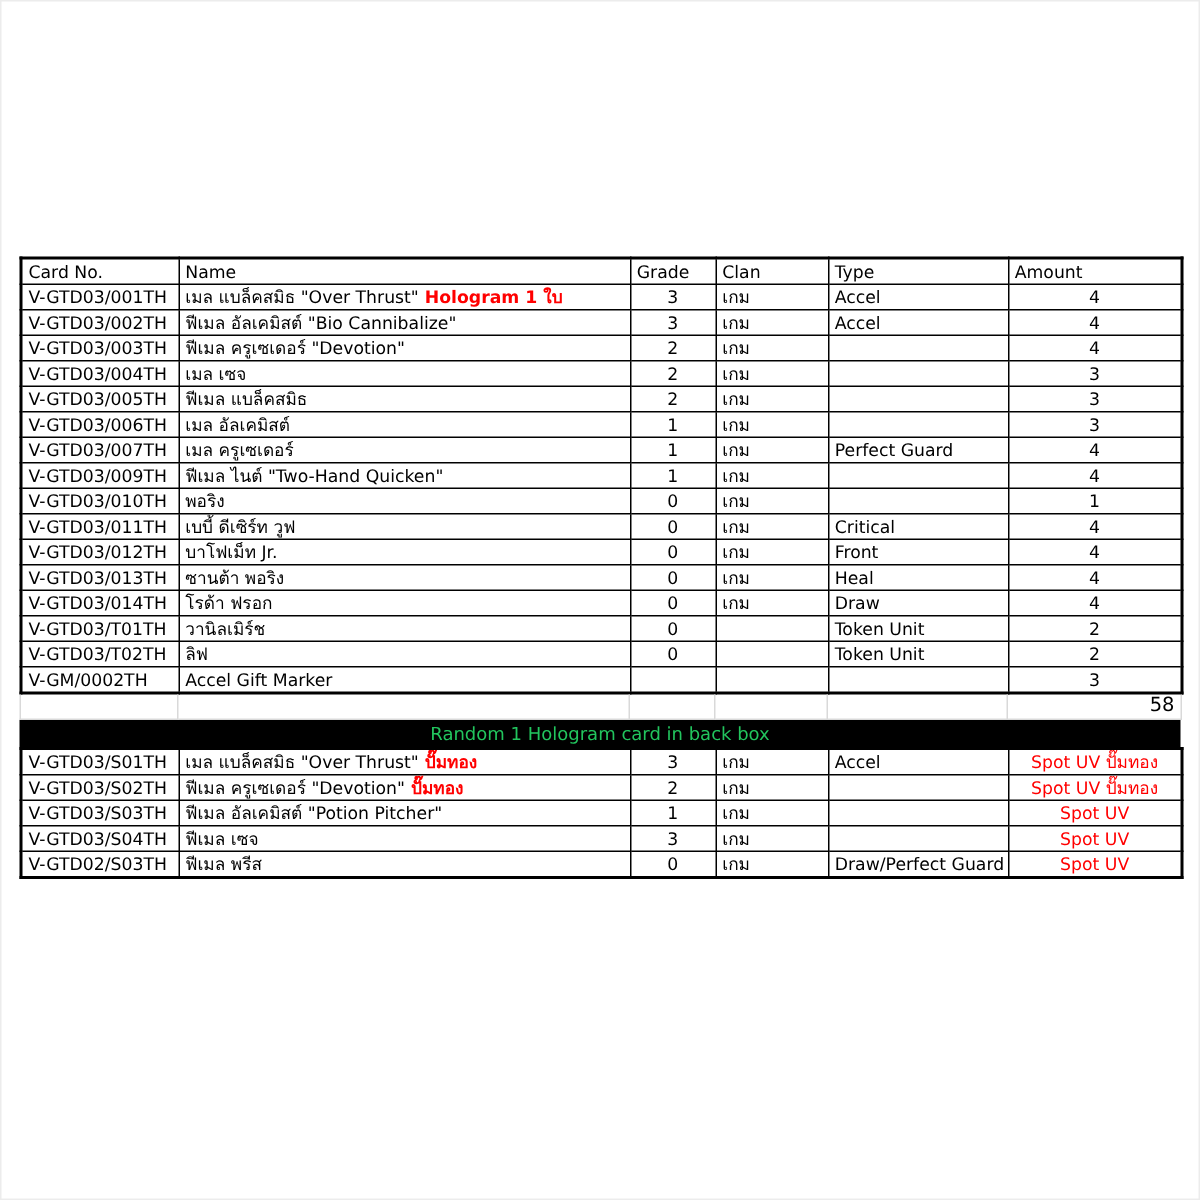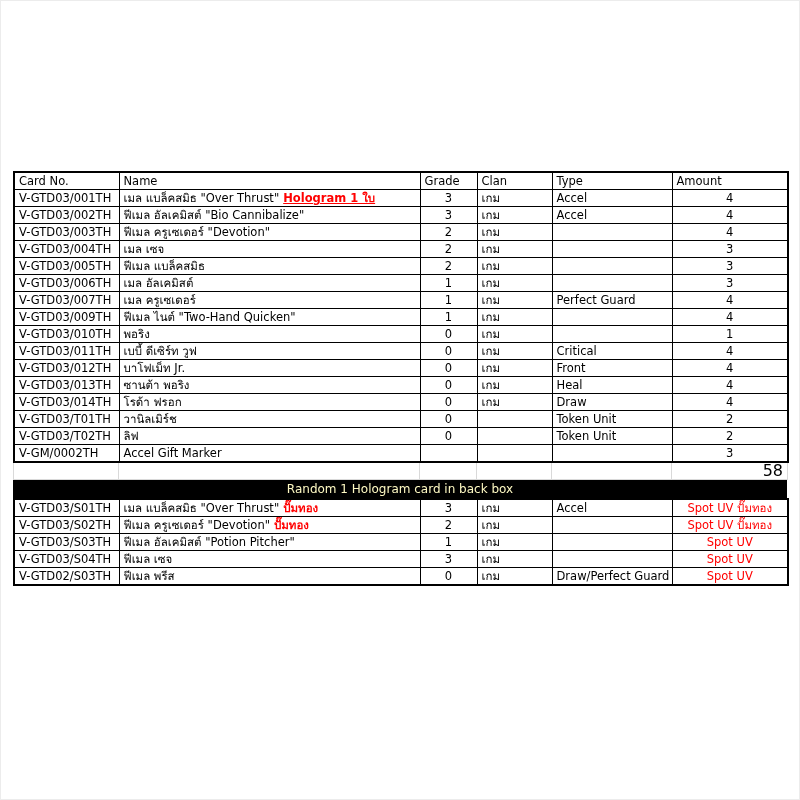--- a/index.html
+++ b/index.html
@@ -51,21 +51,21 @@
   td.red-amount {
     font-weight: normal;
   }
   
   table.total-table { margin-top: 0; }
   table.total-table td {
     border: 1px solid #d9d9d9;
     border-top: none;
     color: #000;
   }
-  table.total-table td.c-amount { text-align: right; font-size: 16px; }
+  table.total-table td.c-amount { text-align: right; font-size: 13px; }
   .banner {
     width: 774px;
     height: 18px;
     line-height: 18px;
     text-align: center;
     font-size: 12px;
     overflow: hidden;
     white-space: nowrap;
   }
 </style>
@@ -90,21 +90,21 @@
             <th>Name</th>
             <th>Grade</th>
             <th>Clan</th>
             <th>Type</th>
             <th>Amount</th>
           </tr>
       </thead>
       <tbody id="main-body">
           <tr>
             <td class="c-cardno">V-GTD03/001TH</td>
-            <td class="c-name"><span>เมล แบล็คสมิธ "Over Thrust"</span><span class="hl" style="color: rgb(255, 0, 0); text-decoration: underline;">Hologram 1 ใบ</span></td>
+            <td class="c-name"><span>เมล แบล็คสมิธ "Over Thrust"</span><span class="hl" style="color: rgb(255, 0, 0);">Hologram 1 ใบ</span></td>
             <td class="c-grade">3</td>
             <td class="c-clan">เกม</td>
             <td class="c-type">Accel</td>
             <td class="c-amount">4</td>
           </tr>
           <tr>
             <td class="c-cardno">V-GTD03/002TH</td>
             <td class="c-name"><span>ฟีเมล อัลเคมิสต์ "Bio Cannibalize"</span></td>
             <td class="c-grade">3</td>
             <td class="c-clan">เกม</td>
@@ -240,21 +240,21 @@
           <td></td>
           <td></td>
           <td></td>
           <td></td>
           <td></td>
           <td class="c-amount">58</td>
         </tr>
       </tbody>
     </table>
 
-    <div class="banner" id="banner" style="background: rgb(0, 0, 0); color: #fef9c3;">Random 1 Hologram card in back box</div>
+    <div class="banner" id="banner" style="background: rgb(0, 0, 0); color: #22c55e;">Random 1 Hologram card in back box</div>
 
     <table class="bordered" id="holo-table">
       <colgroup>
         <col style="width:105px">
           <col style="width:301px">
           <col style="width:57px">
         <col style="width:75px">
           <col style="width:120px">
           <col style="width:116px">
       </colgroup>

